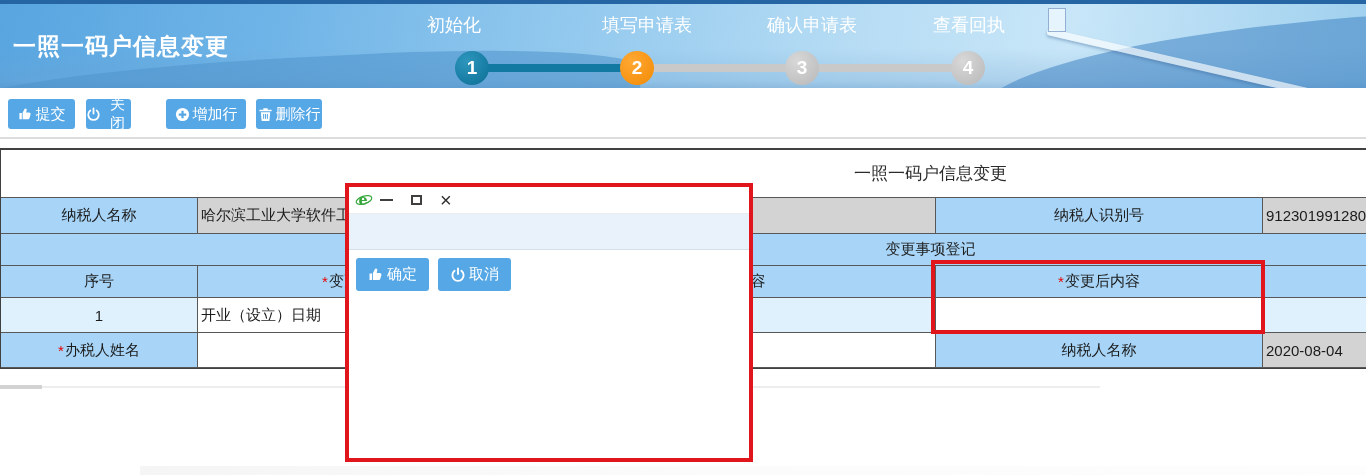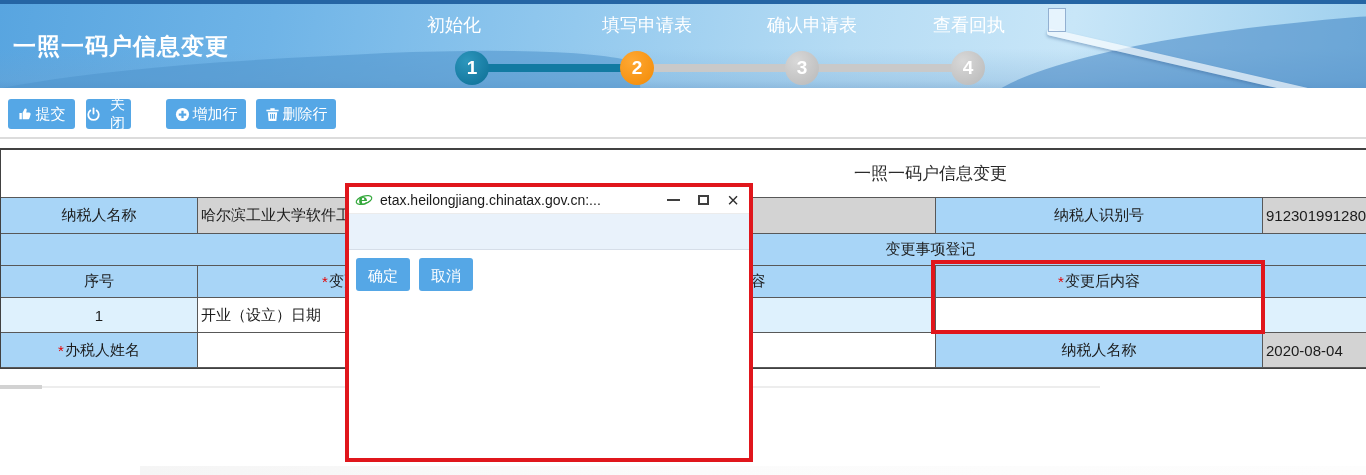--- a/index.html
+++ b/index.html
@@ -101,21 +101,21 @@
   .dlg-selectlabel {
     position:absolute; left:0; top:0; width:100px; height:36px; background:#ffffff;
     border:1px solid #6f6f6f; display:flex; align-items:center; justify-content:center;
     font-size:14px; color:#4a4a4a;
   }
   .dlg-selectinput { position:absolute; left:101px; top:0; width:299px; height:35px; cursor:text; }
   .dlg-buttons { display:flex; gap:9px; padding:8px 0 0 7px; }
   .dlg-btn {
     height:33px; background:#55a7e6; border:none; border-radius:3px; color:#fff;
     font-size:15px; display:flex; align-items:center; justify-content:center; gap:3px;
-    padding:12px 12px; cursor:pointer; font-family:inherit;flex-direction:column;
+    padding:12px 12px; cursor:pointer; font-family:inherit;
   }
 </style>
 </head>
 <body>
 
 <div class="topstrip"></div>
 <div class="banner">
   <div class="ridge1"></div>
   <div class="ridge2"></div>
   <div class="wall-stripe"></div>
@@ -149,21 +149,21 @@
       </svg>
     <span>关闭</span>
   </button>
   <button class="btn" style="left:166px;width:80px">
     <svg width="15" height="15" viewBox="0 0 16 16">
         <circle cx="8" cy="8" r="7" fill="#fff"></circle>
         <path stroke="#55a7e6" stroke-width="2.4" d="M8 4v8M4 8h8"></path>
       </svg>
     <span>增加行</span>
   </button>
-  <button class="btn" style="left:256px;width:80px">
+  <button class="btn" style="left:256px;width:66px">
     <svg width="15" height="15" viewBox="0 0 16 16">
         <path fill="#fff" d="M5.7 1.3h4.6v1.5h4.2v1.6H1.5V2.8h4.2zM3 5.6h10L12.1 15H3.9z"></path>
         <path stroke="#55a7e6" stroke-width="1.1" d="M6 7.4v5.2M8 7.4v5.2M10 7.4v5.2"></path>
       </svg>
     <span>删除行</span>
   </button>
 </div>
 <div class="divider"></div>
 
 <div class="table-viewport">
@@ -213,21 +213,20 @@
 <div class="bottom-strip"></div>
 
 <div class="red-cell-box"></div>
 
 <div class="dialog">
   <div class="dlg-titlebar">
     <svg width="18" height="18" viewBox="0 0 20 20">
       <text x="4" y="15" font-size="16" font-weight="bold" fill="#35a83c" font-family="DejaVu Serif, serif">e</text>
       <ellipse cx="10" cy="10" rx="9" ry="4.2" fill="none" stroke="#35a83c" stroke-width="1.3" transform="rotate(-18 10 10)"></ellipse>
     </svg>
-    <span class="dlg-title">etax.heilongjiang.chinatax.gov.cn:...</span>
     <span class="dlg-controls">
       <span class="win-min"></span>
       <span class="win-max"></span>
       <span class="win-close">×</span>
     </span>
   </div>
   <div class="dlg-selectrow">
     <div class="dlg-selectinput"></div>
   </div>
   <div class="dlg-buttons">

